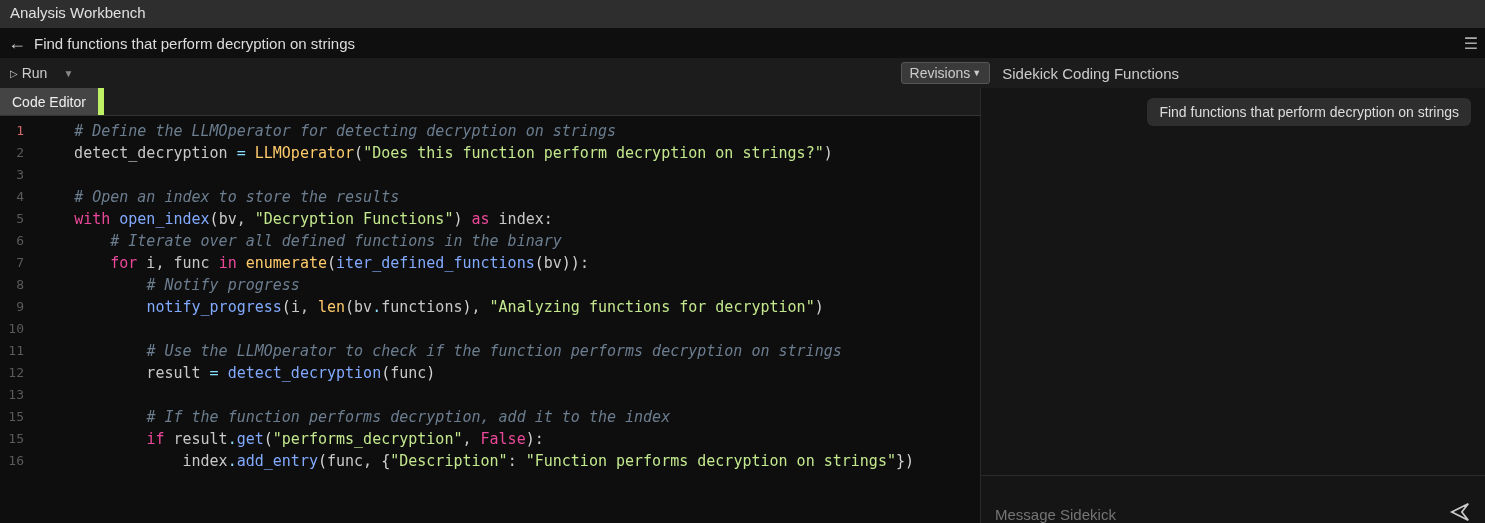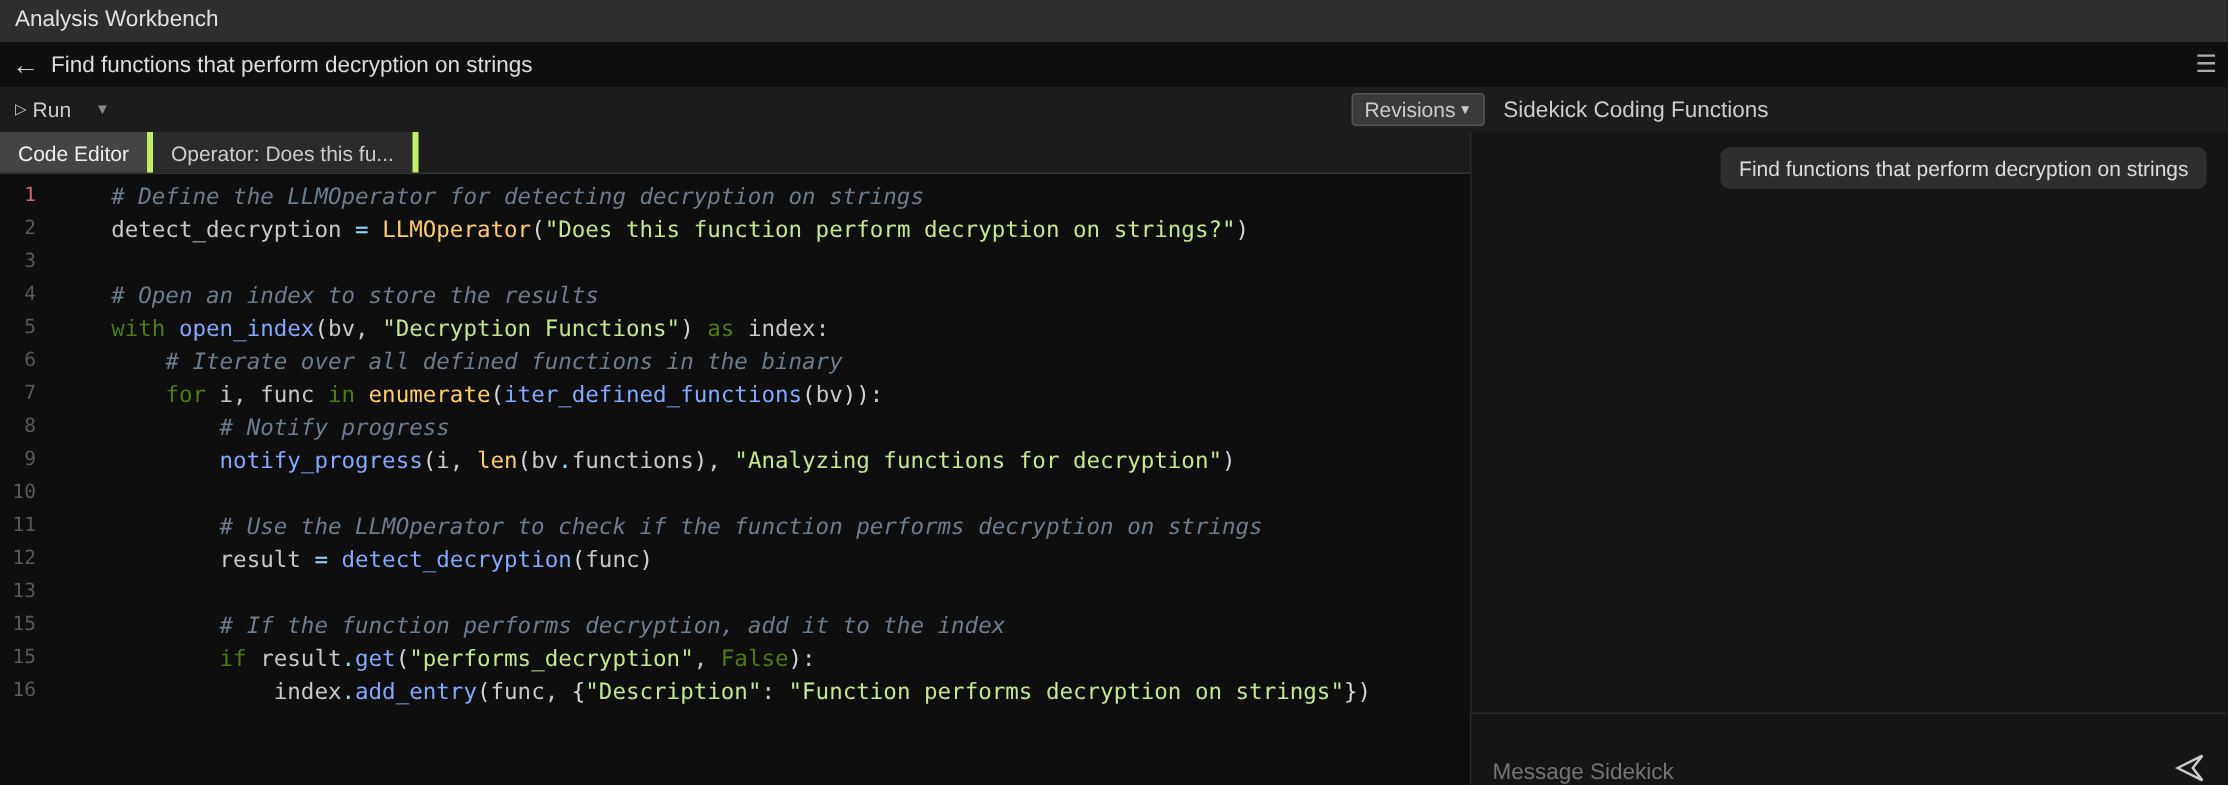--- a/index.html
+++ b/index.html
@@ -112,21 +112,21 @@
     height: 28px;
     display: flex;
     background: #1c1c1c;
     border-bottom: 1px solid #333;
   }
   .tab {
     padding: 4px 12px;
     font-size: 14px;
     color: #ccc;
     background: #2b2b2b;
-    border-right: 4px solid #bef264;
+    border-right: 6px solid #bef264;
     cursor: pointer;
     display: flex;
     align-items: center;
   }
   .tab.active {
     background: #444;
     color: #eee;
   }
   .editor {
     flex: 1;
@@ -150,21 +150,21 @@
   .gutter .ln1 {
     color: #d06a6a;
   }
   .code {
     flex: 1;
     padding: 4px 8px;
     white-space: pre;
     color: #c8c8c8;
   }
   .comment { color: #6b7d8f; font-style: italic; }
-  .kw { color: #4d7c0f; }
+  .kw { color: #ec4899; }
   .fn { color: #82aaff; }
   .str { color: #c3e88d; }
   .builtin { color: #ffcb6b; }
   .op { color: #89ddff; }
   .paren { color: #d4d4d4; }
   .right-pane {
     flex: 1;
     background: #151515;
     display: flex;
     flex-direction: column;
@@ -248,23 +248,20 @@
     <span class="caret">▼</span>
   </div>
   <span class="sidekick-title">Sidekick Coding Functions</span>
 </div>
 
 <div class="main">
   <div class="left-pane">
     <div class="tabs">
       <div class="tab active">
         <span>Code Editor</span>
-      </div>
-      <div class="tab">
-        <span>Operator: Does this fu...</span>
       </div>
     </div>
     <div class="editor">
       <div class="gutter" id="gutter">
           <div class="ln1">1</div>
           <div>2</div>
           <div>3</div>
           <div>4</div>
           <div>5</div>
           <div>6</div>

